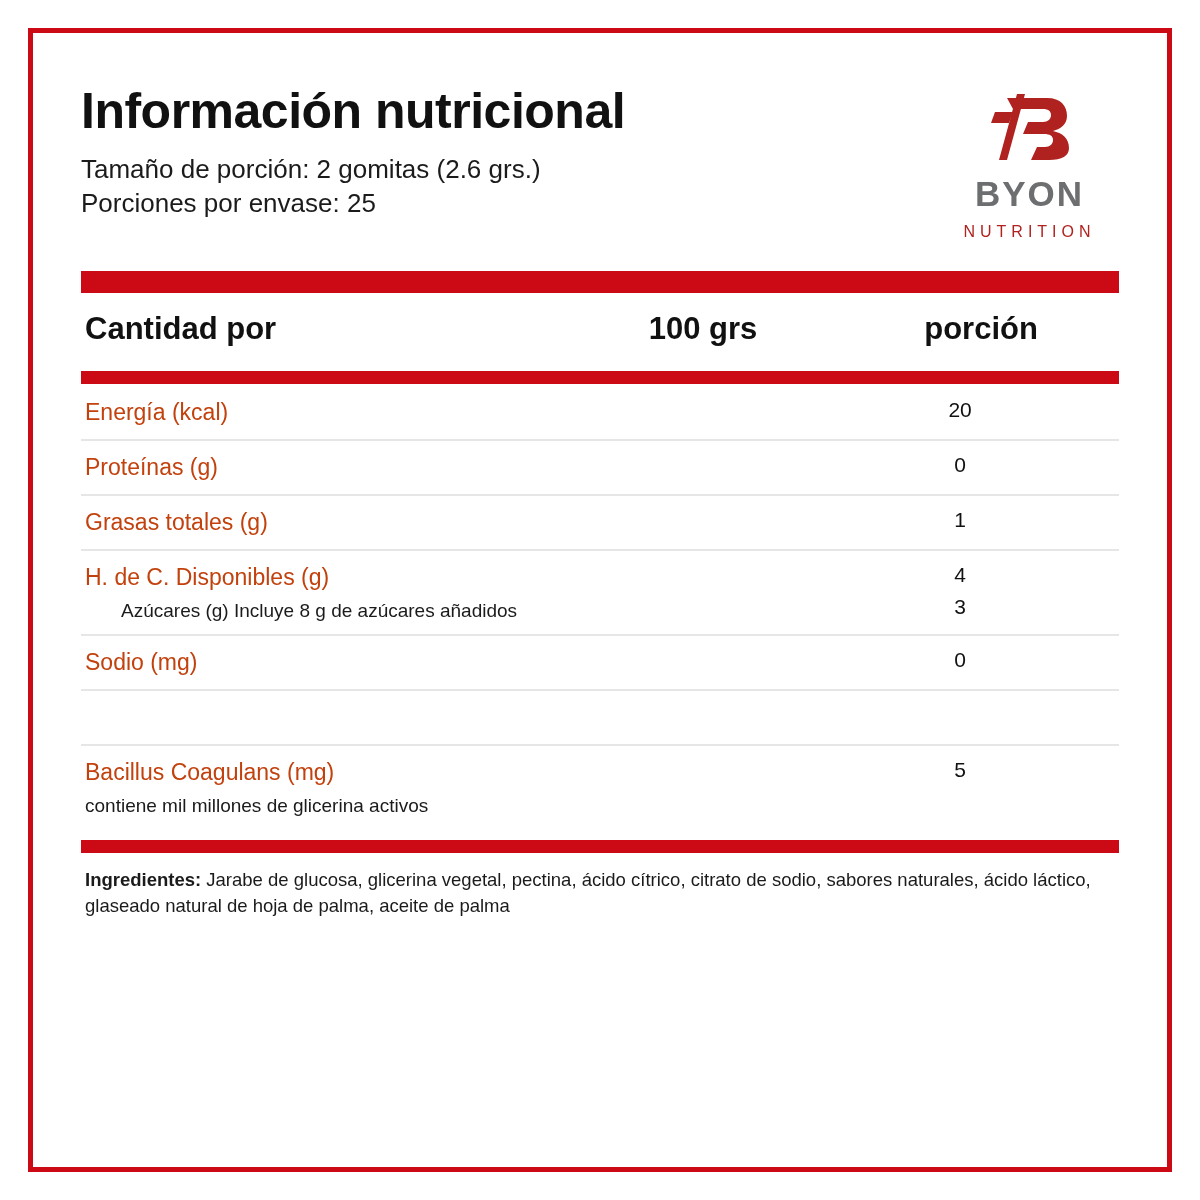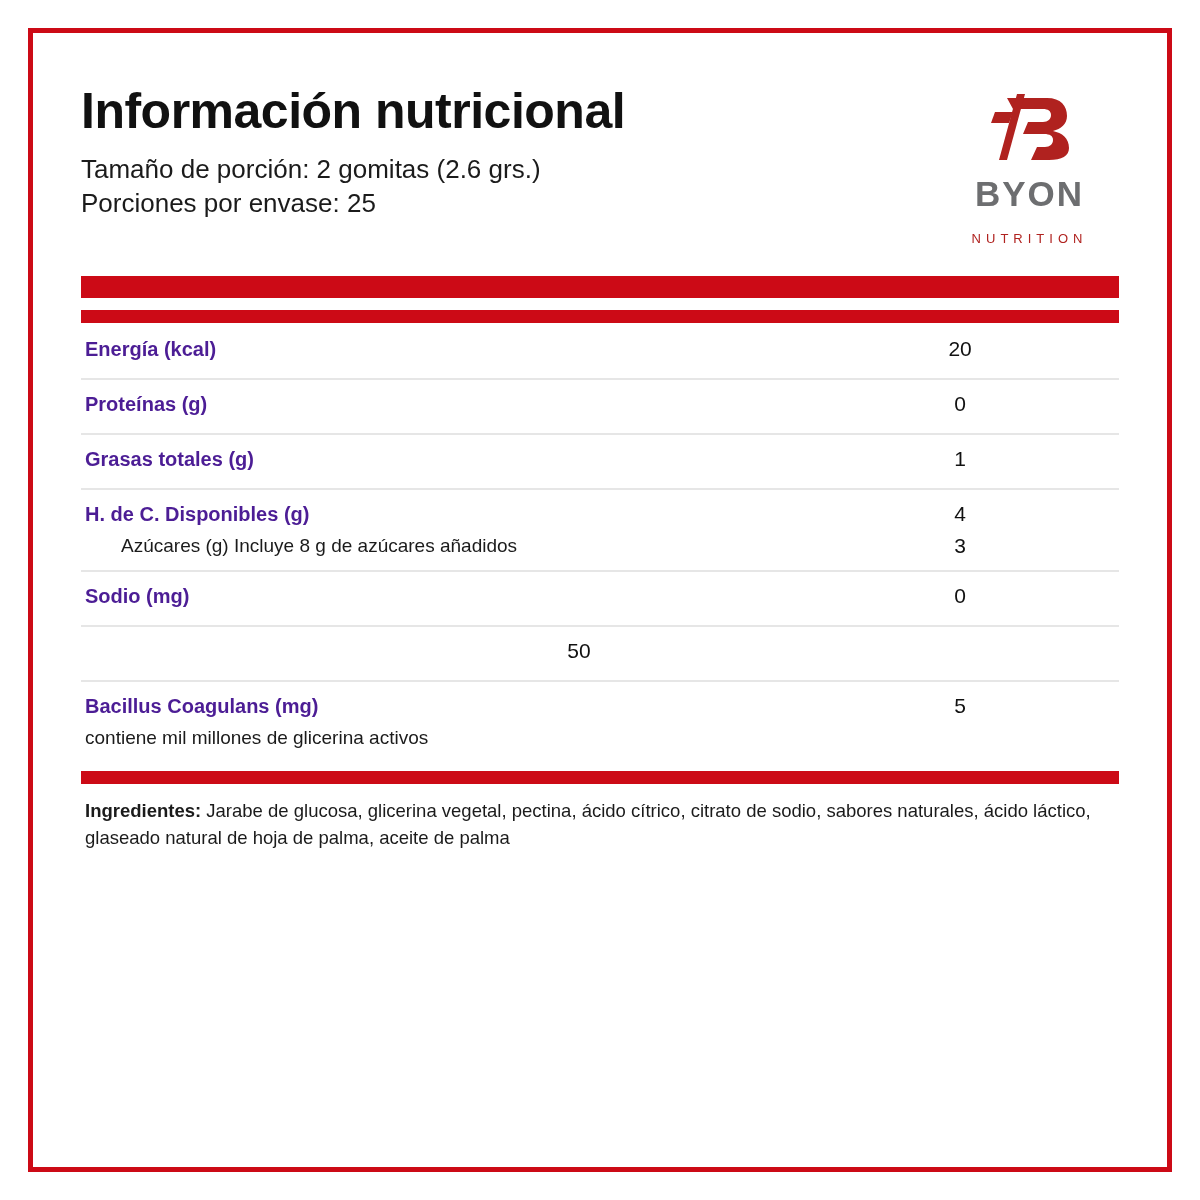--- a/index.html
+++ b/index.html
@@ -69,24 +69,24 @@
   }
   .logo-word {
     font-size: 35px;
     font-weight: bold;
     letter-spacing: 2px;
     color: #6d6e70;
     line-height: 1;
     margin-top: 15px;
   }
   .logo-sub {
-    font-size: 13px;
+    font-size: 16px;
     letter-spacing: 5px;
     color: #b0221f;
-    margin-top: 20px;
+    margin-top: 12px;
     font-weight: normal;
   }
 
   
   .bar-thick {
     height: 22px;
     background: #cc0a16;
     margin: 30px 0 0 0;
   }
   .bar-mid {
@@ -128,23 +128,23 @@
     text-align: center;
     font-size: 21px;
     color: #111111;
     padding-right: 42px;
   }
   .r-por .sub-val {
     display: block;
     margin-top: 8px;
   }
   .label-main {
-    font-size: 20px;
-    font-weight: bold;
-    color: #4c1d95;
+    font-size: 23px;
+    font-weight: normal;
+    color: #c2410c;
     line-height: 1.25;
   }
   .label-sub {
     font-size: 19px;
     font-weight: normal;
     color: #1b1b1b;
     line-height: 1.3;
     margin-top: 7px;
   }
   .label-sub.indent { padding-left: 36px; }
@@ -181,20 +181,25 @@
             </g>
           </svg>
         </div>
         <div class="logo-word">BYON</div>
         <div class="logo-sub">NUTRITION</div>
       </div>
     </div>
 
     <div class="bar-thick"></div>
 
+    <div class="col-head">
+      <div class="ch-name">Cantidad por</div>
+      <div class="ch-100">100 grs</div>
+      <div class="ch-por">porción</div>
+    </div>
 
     <div class="bar-mid"></div>
 
     <div class="rows">
 
       <div class="row">
         <div class="r-label">
           <div class="label-main">Energía (kcal)</div>
         </div>
         <div class="r-por">20</div>
@@ -226,21 +231,20 @@
       </div>
 
       <div class="row">
         <div class="r-label">
           <div class="label-main">Sodio (mg)</div>
         </div>
         <div class="r-por">0</div>
       </div>
 
       <div class="row">
-        <div class="r-por">50</div>
       </div>
 
       <div class="row">
         <div class="r-label">
           <div class="label-main">Bacillus Coagulans (mg)</div>
           <div class="label-sub">contiene mil millones de glicerina activos</div>
         </div>
         <div class="r-por">5</div>
       </div>
 

